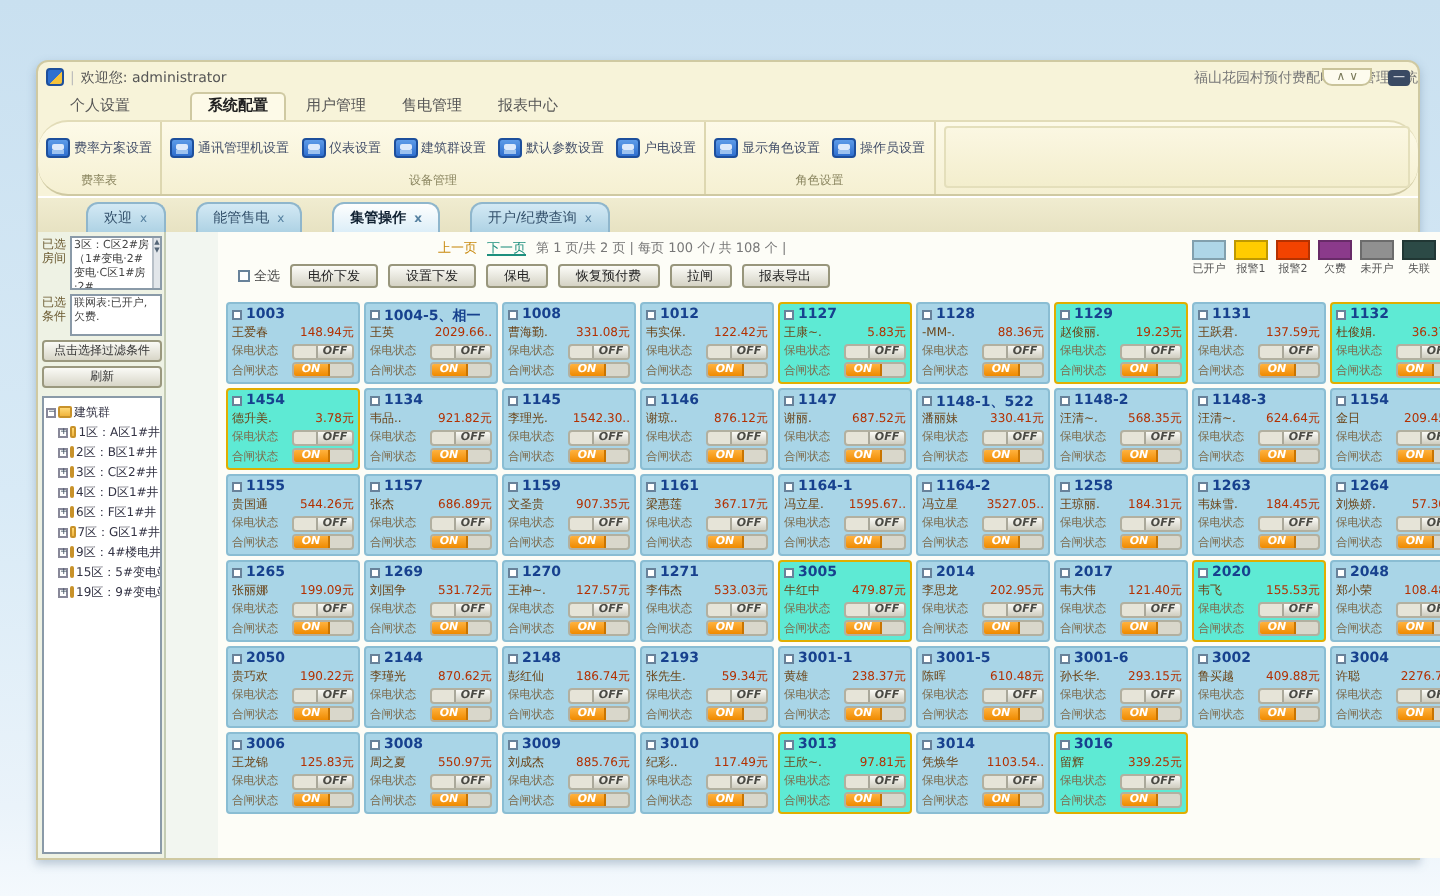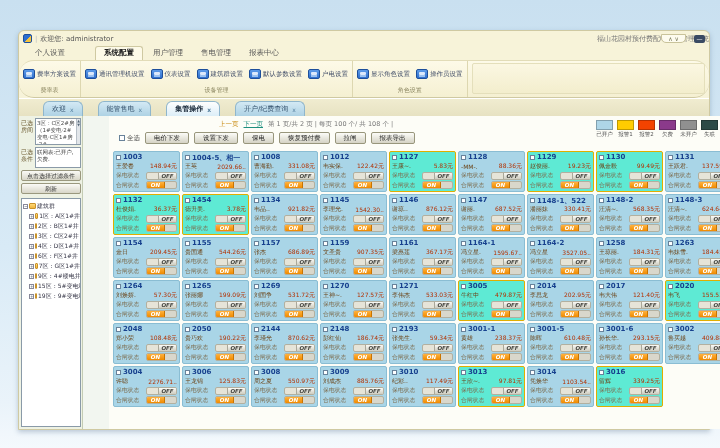--- a/index.html
+++ b/index.html
@@ -453,42 +453,20 @@
                   <i class="knob">OFF</i>
                 </span>
               </div>
               <div class="trow">
                 <span class="tlabel">合闸状态</span>
                 <span class="toggle on">
                   <i class="knob">ON</i>
                 </span>
               </div>
             </div>
-            <div class="card alarm1">
-              <div class="card-h">
-                <span class="chk"></span>
-                <span class="room">1130</span>
-              </div>
-              <div class="nrow">
-                <span class="nm">佩金毅</span>
-                <span class="amt">99.49元</span>
-              </div>
-              <div class="trow">
-                <span class="tlabel">保电状态</span>
-                <span class="toggle off">
-                  <i class="knob">OFF</i>
-                </span>
-              </div>
-              <div class="trow">
-                <span class="tlabel">合闸状态</span>
-                <span class="toggle on">
-                  <i class="knob">ON</i>
-                </span>
-              </div>
-            </div>
             <div class="card open">
               <div class="card-h">
                 <span class="chk"></span>
                 <span class="room">1131</span>
               </div>
               <div class="nrow">
                 <span class="nm">王跃君.</span>
                 <span class="amt">137.59元</span>
               </div>
               <div class="trow">

